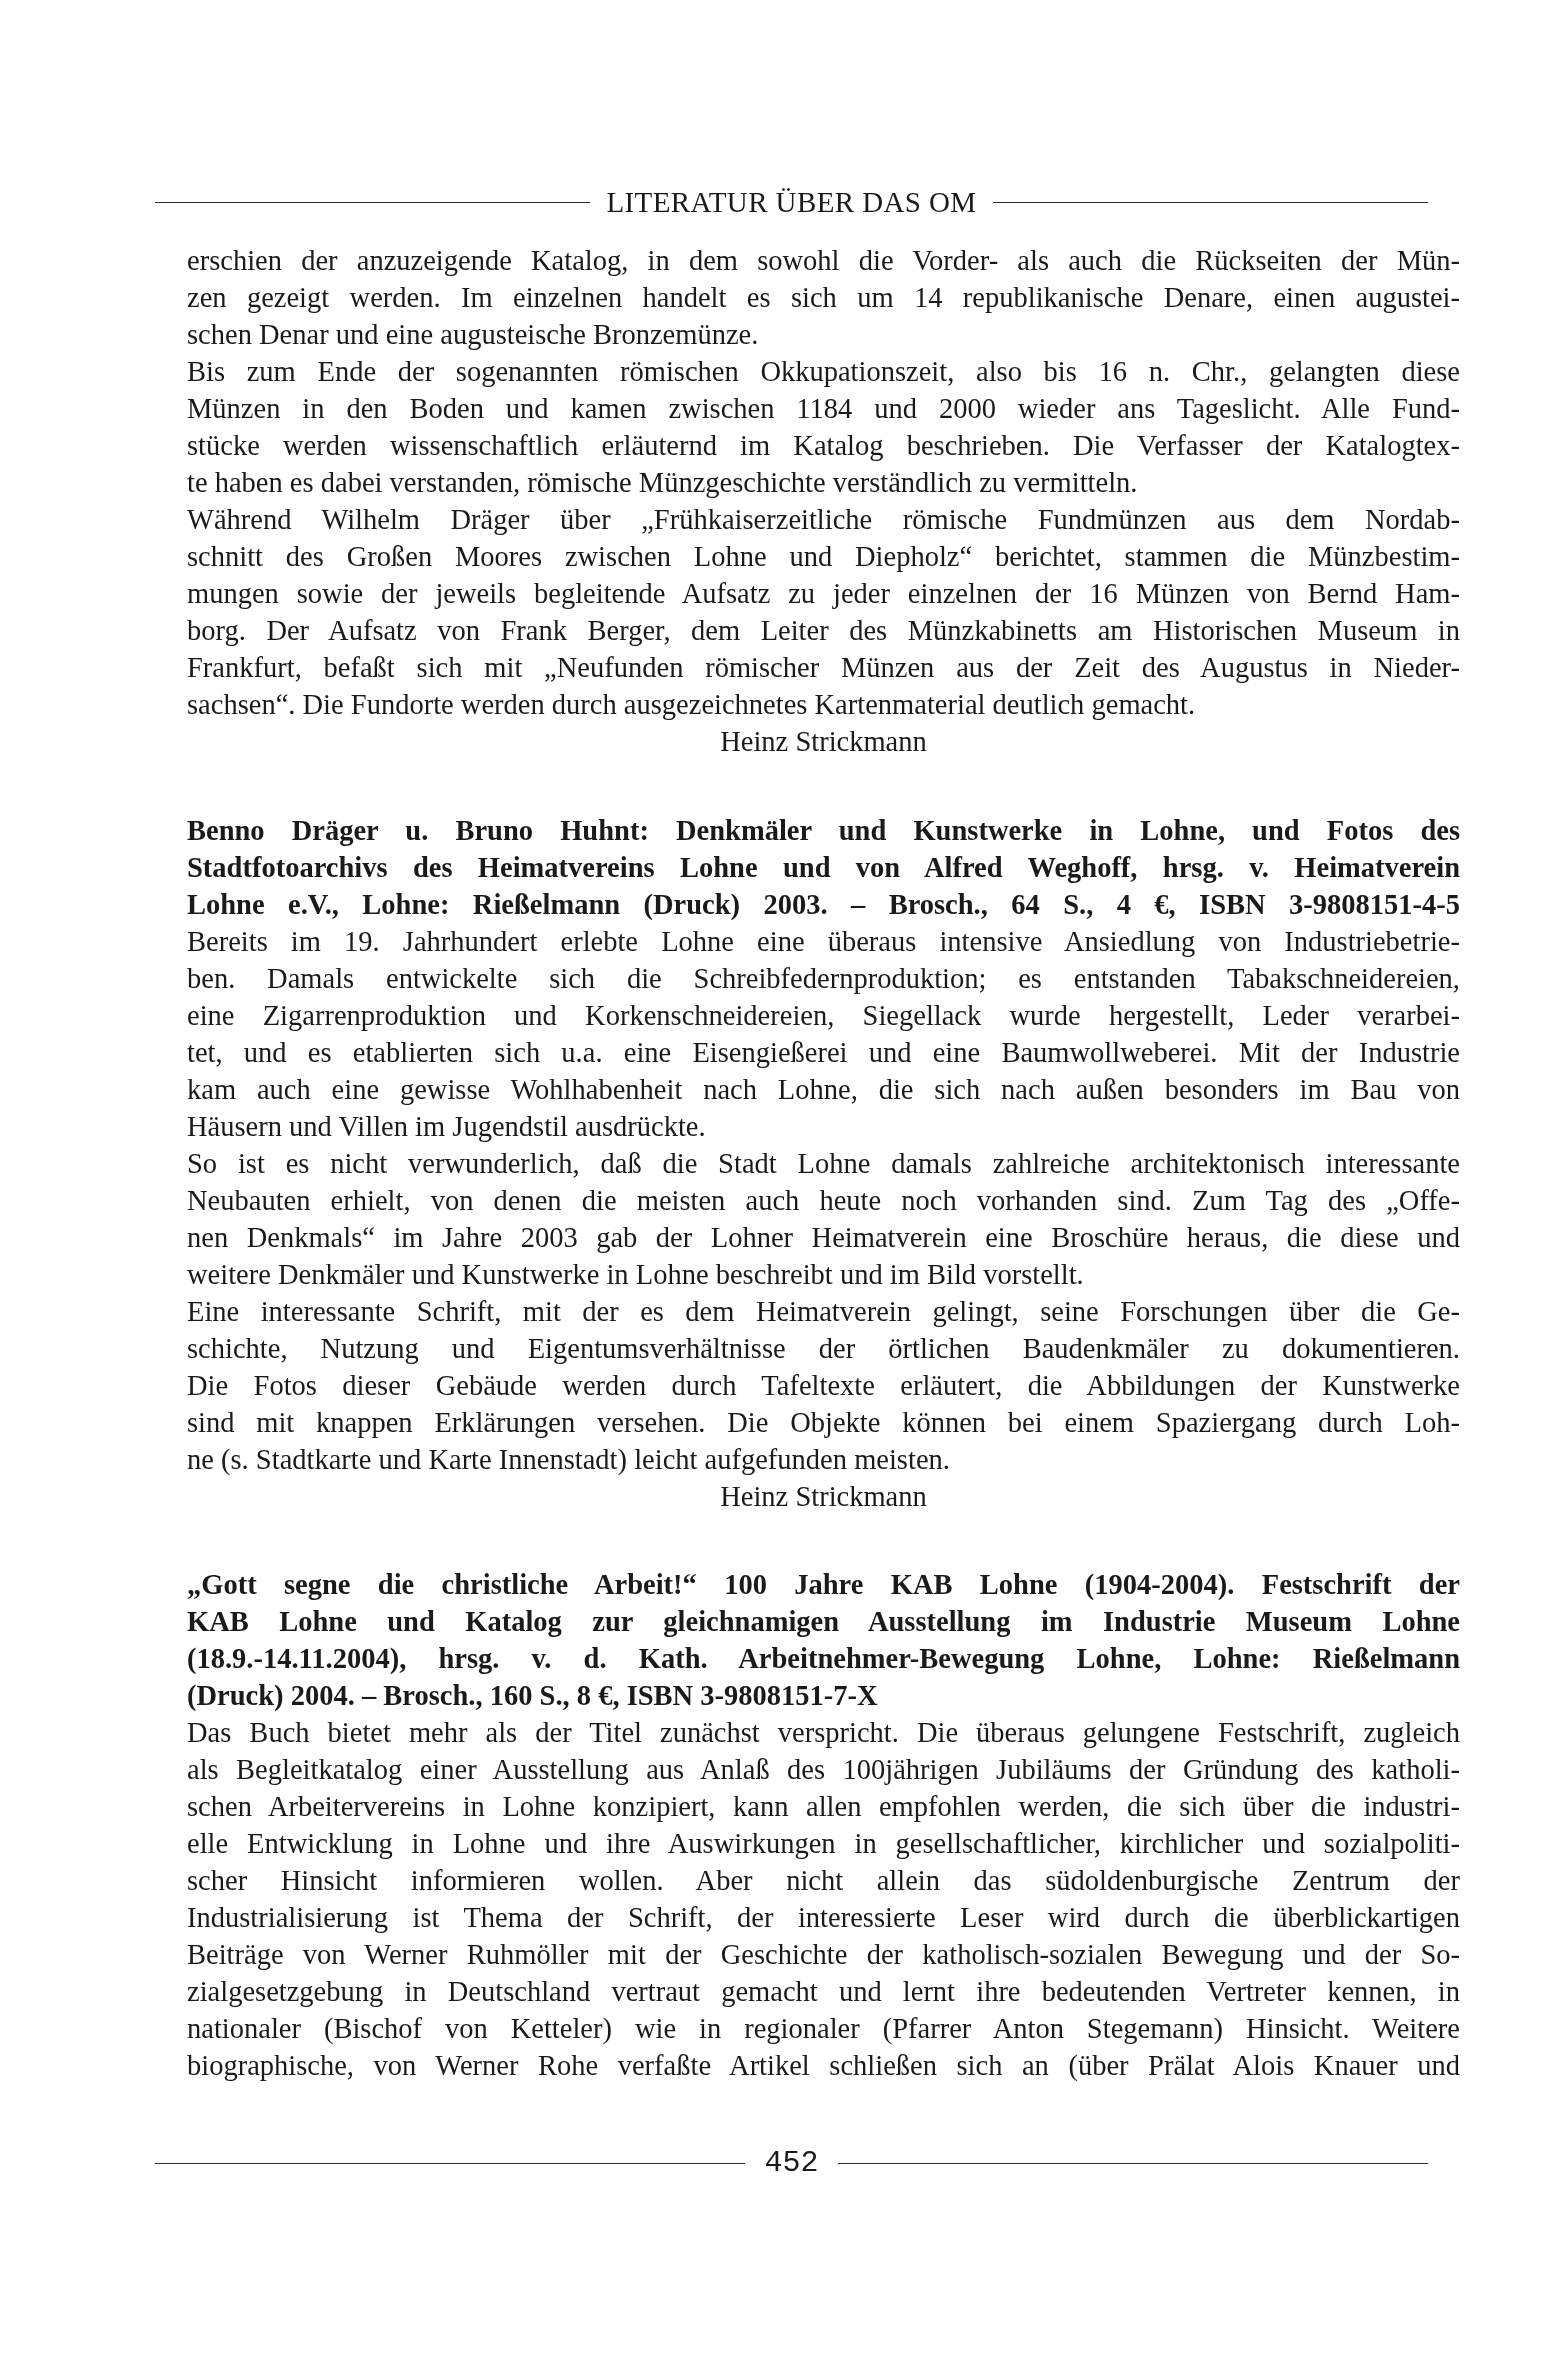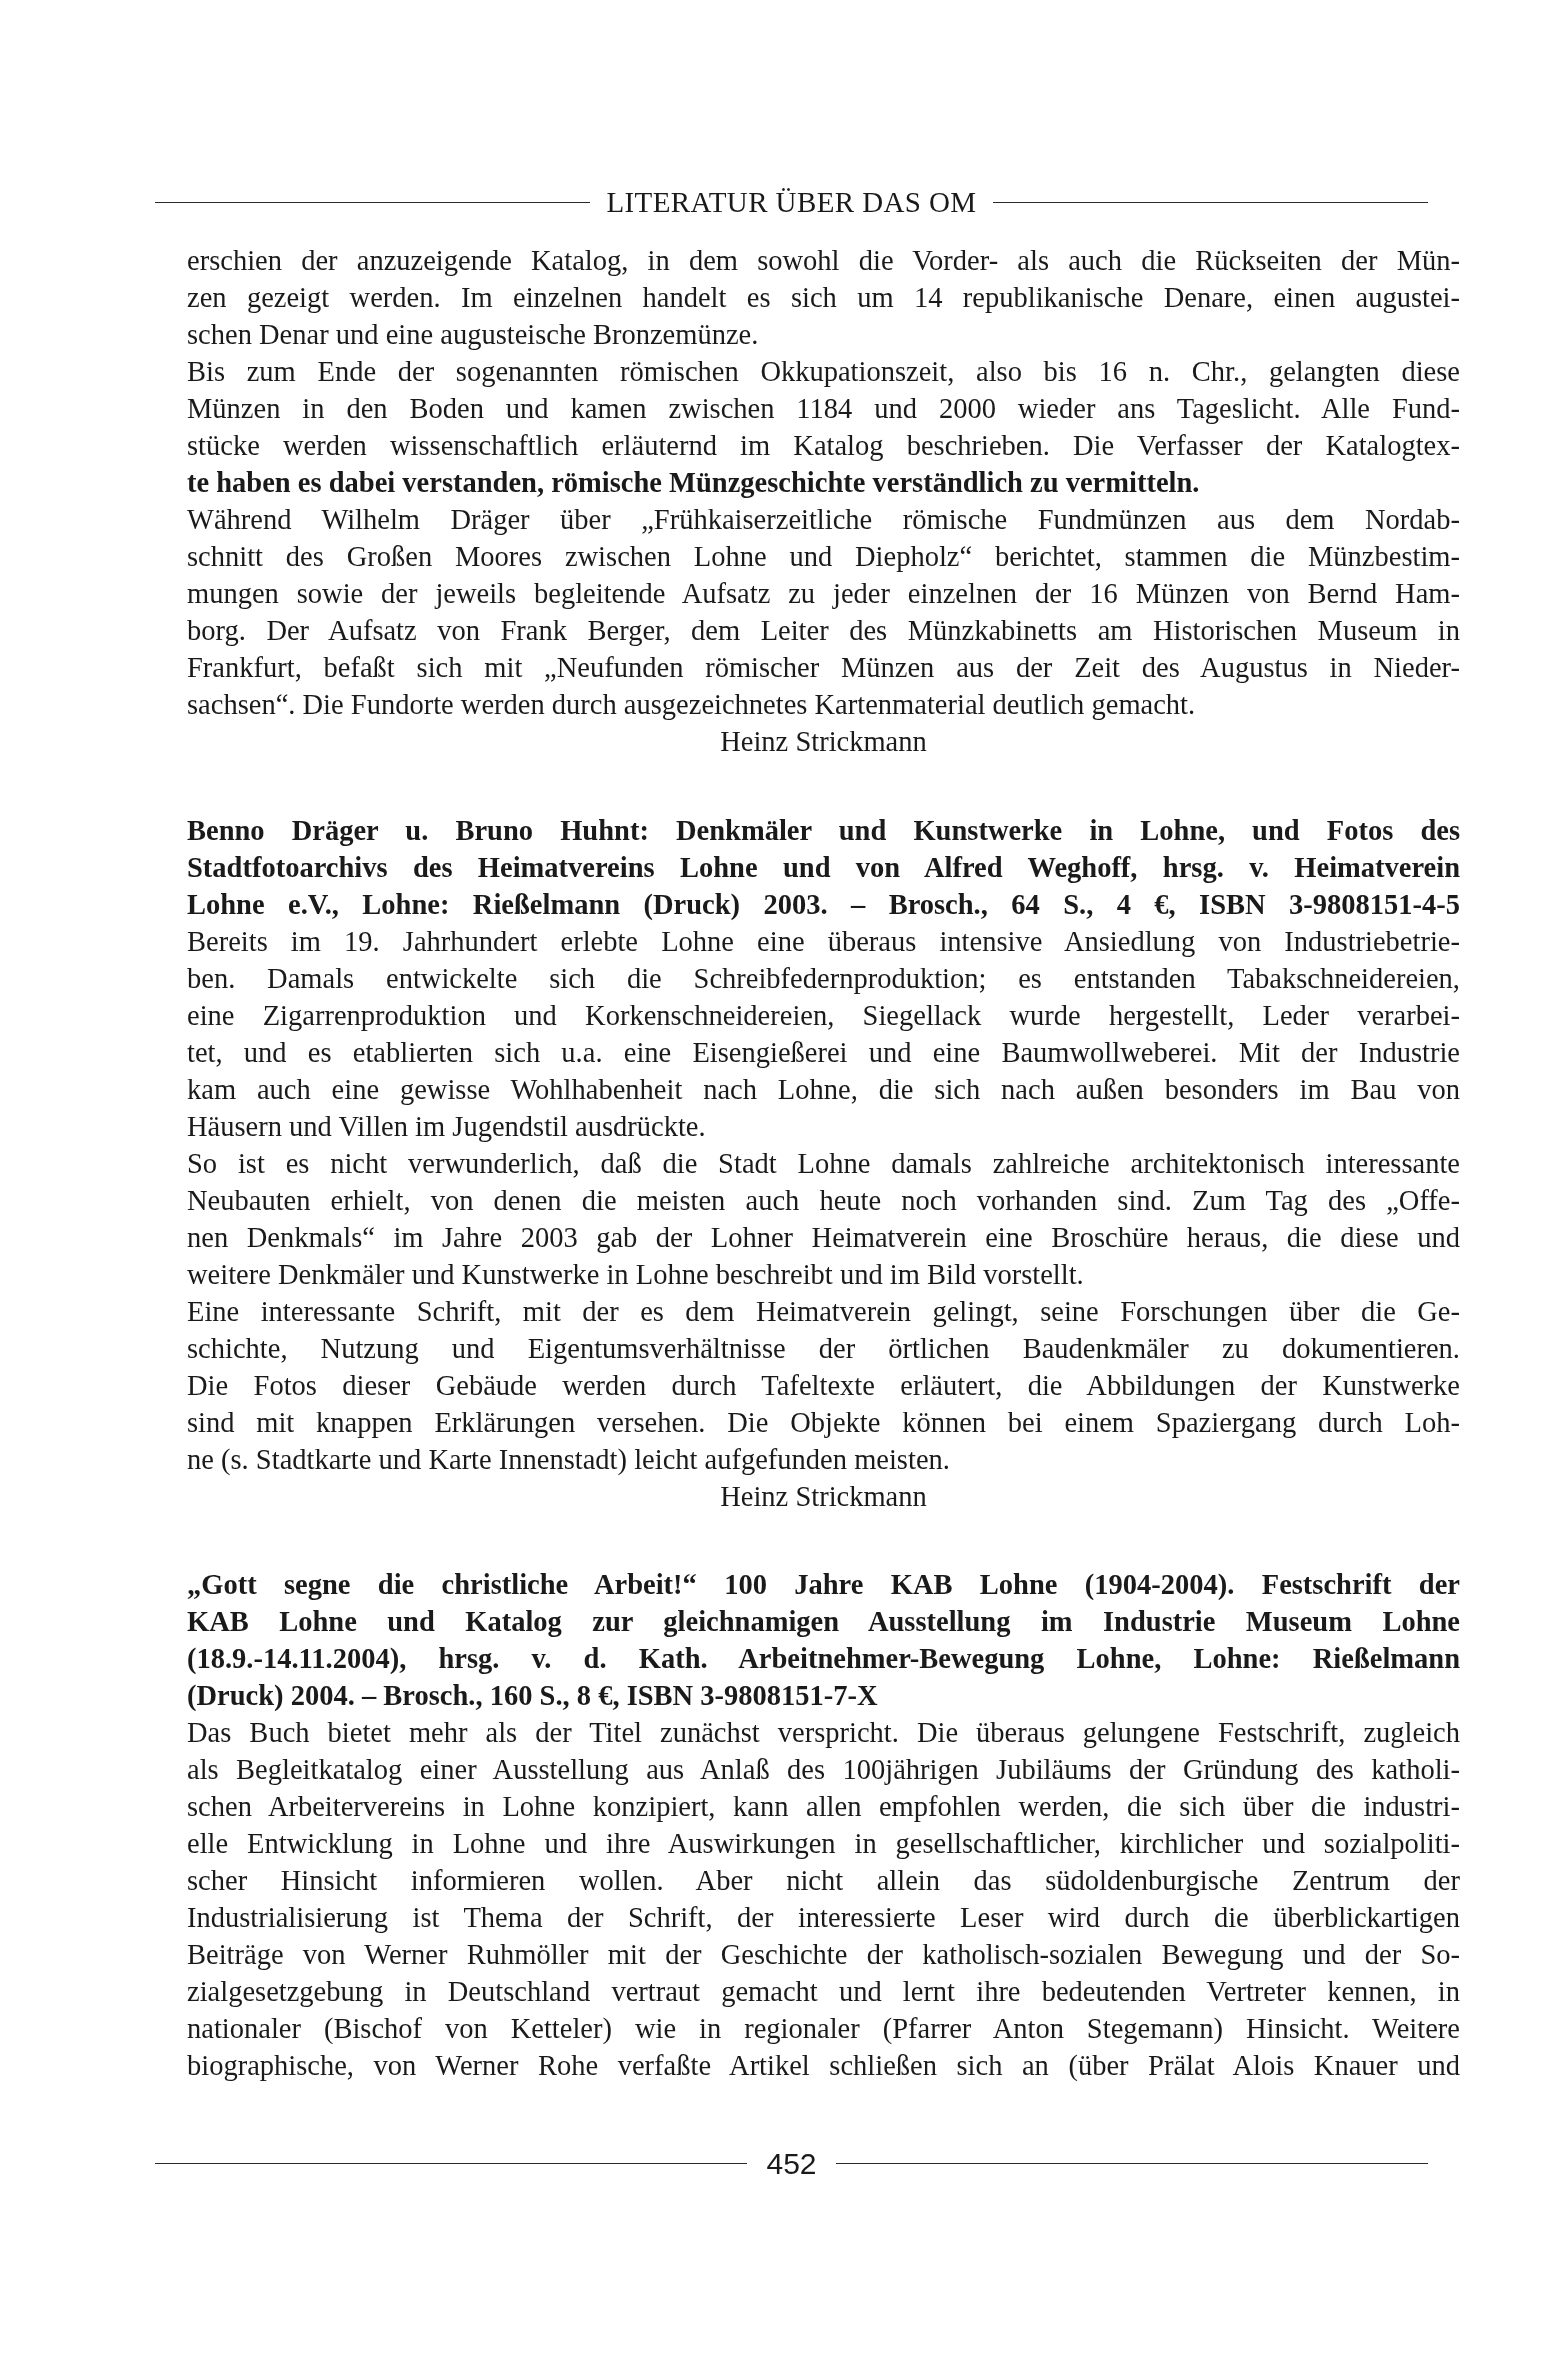--- a/index.html
+++ b/index.html
@@ -91,21 +91,21 @@
     left: 0;
     width: 1273px;
     height: 39px;
     display: flex;
     align-items: center;
   }
   .footer .page-number {
     font-size: 30px;
     padding: 0 19.3px;
     line-height: 39px;
-    font-family: Liberation Sans, sans-serif;
+    font-family: Liberation Mono, monospace;
   }
 </style>
 </head>
 <body>
 
 <div class="page">
 
   <div class="running-head">
     <div class="rule"></div>
     <span class="title">LITERATUR ÜBER DAS OM</span>
@@ -117,21 +117,21 @@
     <section>
       <p class="para">
         <span class="line" style="display: block;">erschien der anzuzeigende Katalog, in dem sowohl die Vorder- als auch die Rückseiten der Mün-</span>
         <span class="line" style="display: block;">zen gezeigt werden. Im einzelnen handelt es sich um 14 republikanische Denare, einen augustei-</span>
         <span class="line last" style="display: block;">schen Denar und eine augusteische Bronzemünze.</span>
       </p>
       <p class="para">
         <span class="line" style="display: block;">Bis zum Ende der sogenannten römischen Okkupationszeit, also bis 16 n. Chr., gelangten diese</span>
         <span class="line" style="display: block;">Münzen in den Boden und kamen zwischen 1184 und 2000 wieder ans Tageslicht. Alle Fund-</span>
         <span class="line" style="display: block;">stücke werden wissenschaftlich erläuternd im Katalog beschrieben. Die Verfasser der Katalogtex-</span>
-        <span class="line last" style="display: block; font-weight: bold;">te haben es dabei verstanden, römische Münzgeschichte verständlich zu vermitteln.</span>
+        <span class="line last" style="display: block;">te haben es dabei verstanden, römische Münzgeschichte verständlich zu vermitteln.</span>
       </p>
       <p class="para">
         <span class="line" style="display: block;">Während Wilhelm Dräger über „Frühkaiserzeitliche römische Fundmünzen aus dem Nordab-</span>
         <span class="line" style="display: block;">schnitt des Großen Moores zwischen Lohne und Diepholz“ berichtet, stammen die Münzbestim-</span>
         <span class="line" style="display: block;">mungen sowie der jeweils begleitende Aufsatz zu jeder einzelnen der 16 Münzen von Bernd Ham-</span>
         <span class="line" style="display: block;">borg. Der Aufsatz von Frank Berger, dem Leiter des Münzkabinetts am Historischen Museum in</span>
         <span class="line" style="display: block;">Frankfurt, befaßt sich mit „Neufunden römischer Münzen aus der Zeit des Augustus in Nieder-</span>
         <span class="line last" style="display: block;">sachsen“. Die Fundorte werden durch ausgezeichnetes Kartenmaterial deutlich gemacht.</span>
       </p>
       <p class="signature">Heinz Strickmann</p>

